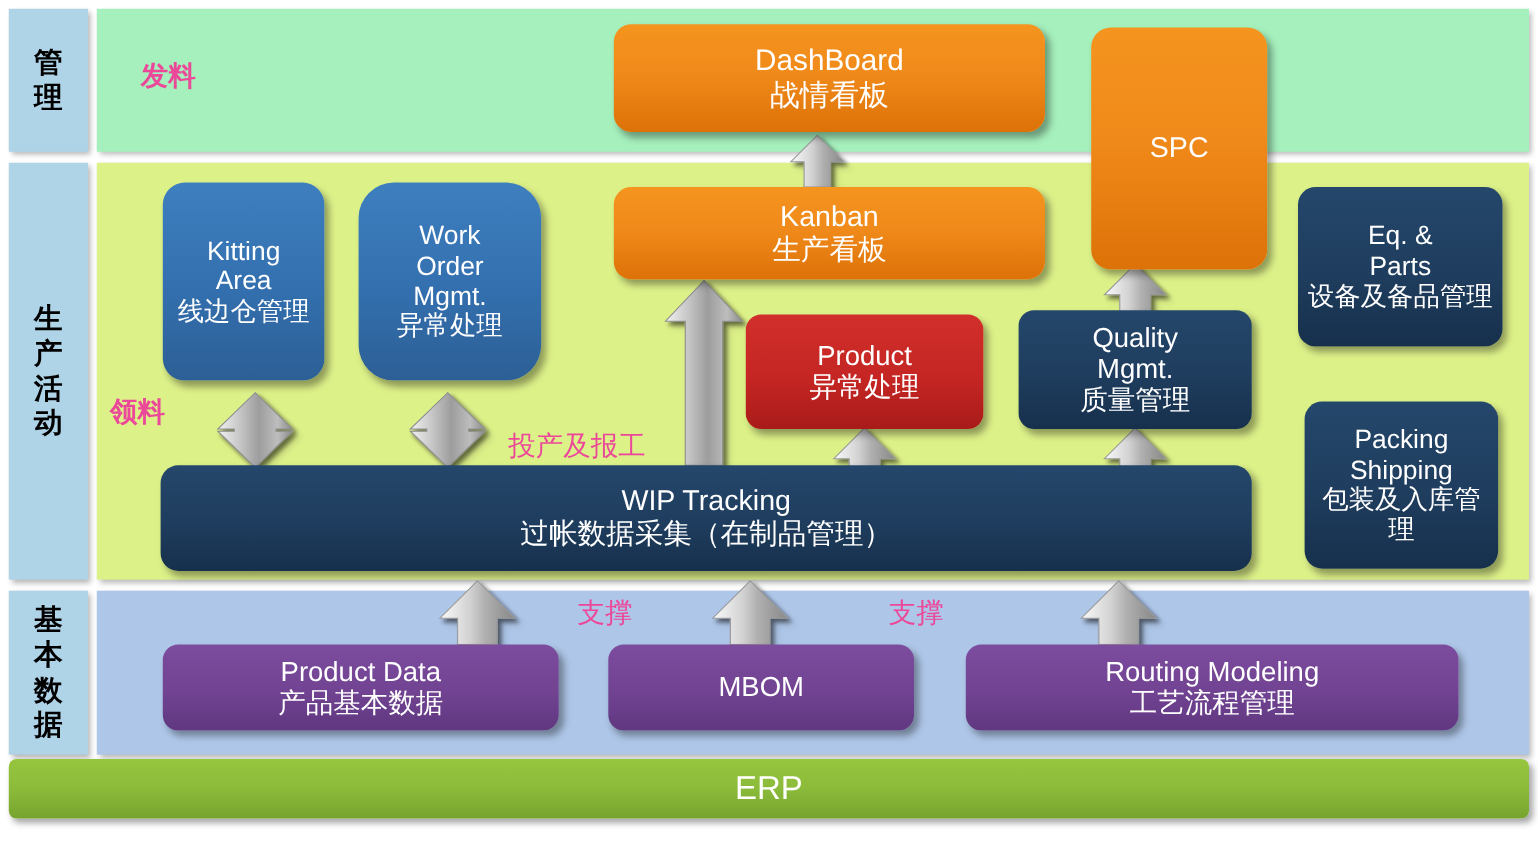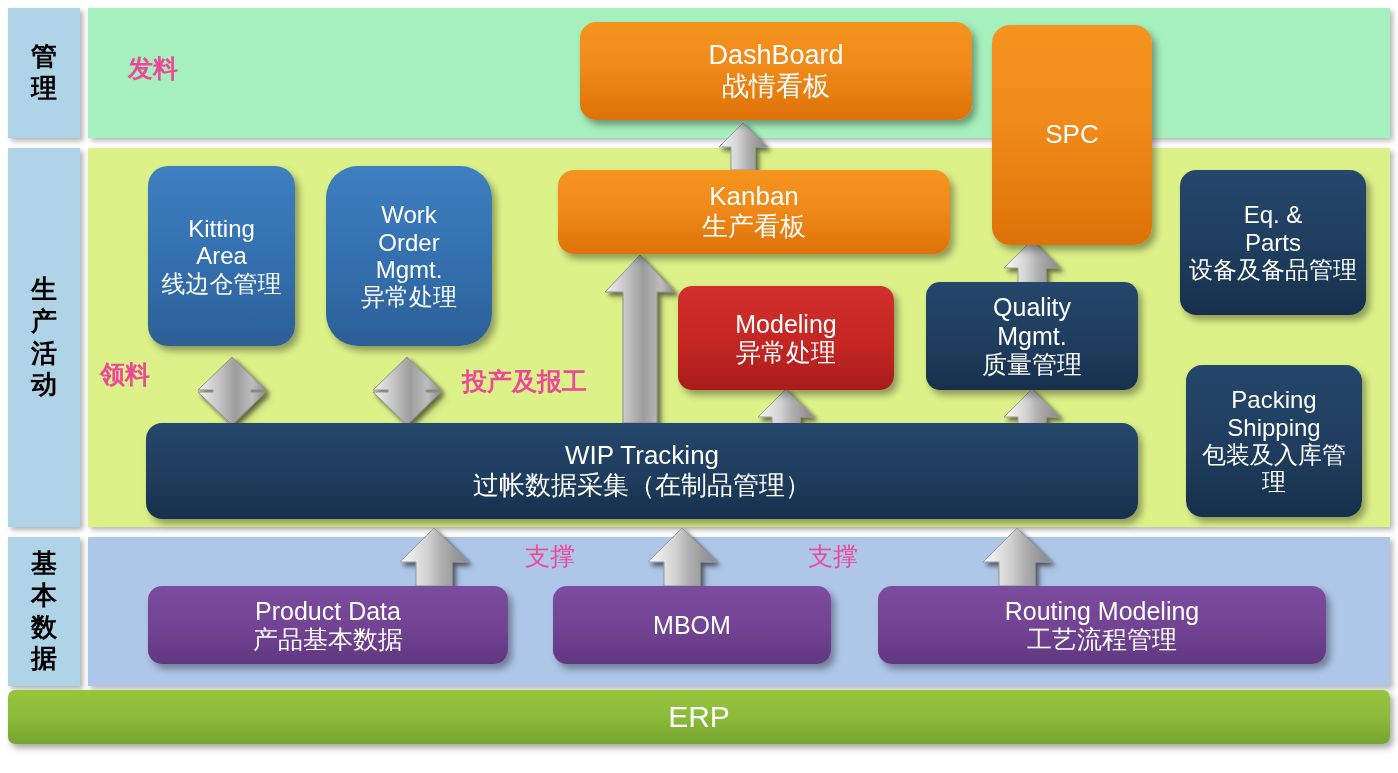--- a/index.html
+++ b/index.html
@@ -65,21 +65,21 @@
     background: linear-gradient(180deg, #D12F2B 0%, #C52623 55%, #A81B1A 100%);
   }
   .purple {
     background: linear-gradient(180deg, #7C4C9E 0%, #714392 55%, #603780 100%);
   }
   .green-bar {
     background: linear-gradient(180deg, #96C63F 0%, #8BBB39 50%, #76A430 100%);
   }
 
   
-  #dashboard      { left: 558px; top: 22px;  width: 392px; height: 98px;  font-size: 27px; border-radius: 16px; margin-left: 22px; }
+  #dashboard      { left: 558px; top: 22px;  width: 392px; height: 98px;  font-size: 27px; border-radius: 16px; }
   #spc            { left: 992px; top: 25px;  width: 160px; height: 220px; font-size: 26px; border-radius: 18px; }
   #kanban         { left: 558px; top: 170px; width: 392px; height: 84px;  font-size: 26px; border-radius: 16px; }
   #kitting        { left: 148px; top: 166px; width: 147px; height: 180px; font-size: 24px; border-radius: 20px; }
   #workorder      { left: 326px; top: 166px; width: 166px; height: 180px; font-size: 24px; border-radius: 32px; }
   #eqparts        { left: 1180px;top: 170px; width: 186px; height: 145px; font-size: 24px; border-radius: 16px; text-align: center; }
   #packing        { left: 1186px;top: 365px; width: 176px; height: 152px; font-size: 24px; border-radius: 16px; }
   #abnormal       { left: 678px; top: 286px; width: 216px; height: 104px; font-size: 25px; border-radius: 14px; }
   #quality        { left: 926px; top: 282px; width: 212px; height: 108px; font-size: 25px; border-radius: 14px; }
   #wip            { left: 146px; top: 423px; width: 992px; height: 96px;  font-size: 26px; border-radius: 16px; }
   #productdata    { left: 148px; top: 586px; width: 360px; height: 78px;  font-size: 25px; border-radius: 14px; }
@@ -96,21 +96,21 @@
   
   .note {
     position: absolute;
     color: #ec4899;
     font-weight: bold;
     font-size: 25px;
     white-space: nowrap;
   }
   #note-fl   { left: 128px; top: 52px;  }
   #note-ll   { left: 100px; top: 358px; }
-  #note-tc   { left: 462px; top: 365px; font-weight: bold; }
+  #note-tc   { left: 462px; top: 389px; font-weight: normal; }
   #note-zc1  { left: 525px; top: 540px; font-weight: normal; }
   #note-zc2  { left: 808px; top: 540px; font-weight: normal; }
 
   
   .arrow { position: absolute; filter: drop-shadow(3px 3px 2px rgba(0,0,0,0.33)); }
 </style>
 </head>
 <body>
 
 <div id="stage">
@@ -236,21 +236,21 @@
     <span class="cn">设备及备品管理</span>
   </div>
 
   <div class="node navy" id="packing">
     <span class="en">Packing
 Shipping</span>
     <span class="cn">包装及入库管理</span>
   </div>
 
   <div class="node red" id="abnormal">
-    <span class="en">Modeling</span>
+    <span class="en">Product</span>
     <span class="cn">异常处理</span>
   </div>
 
   <div class="node navy" id="quality">
     <span class="en">Quality
 Mgmt.</span>
     <span class="cn">质量管理</span>
   </div>
 
   <div class="node navy" id="wip">

